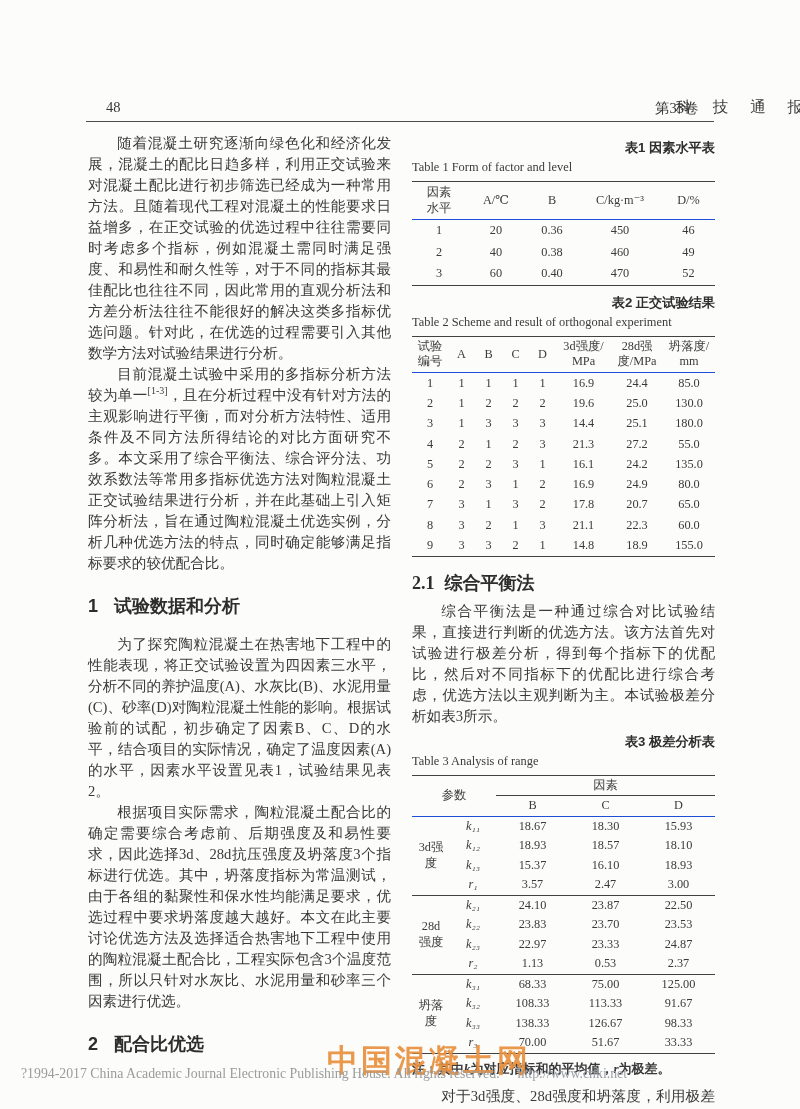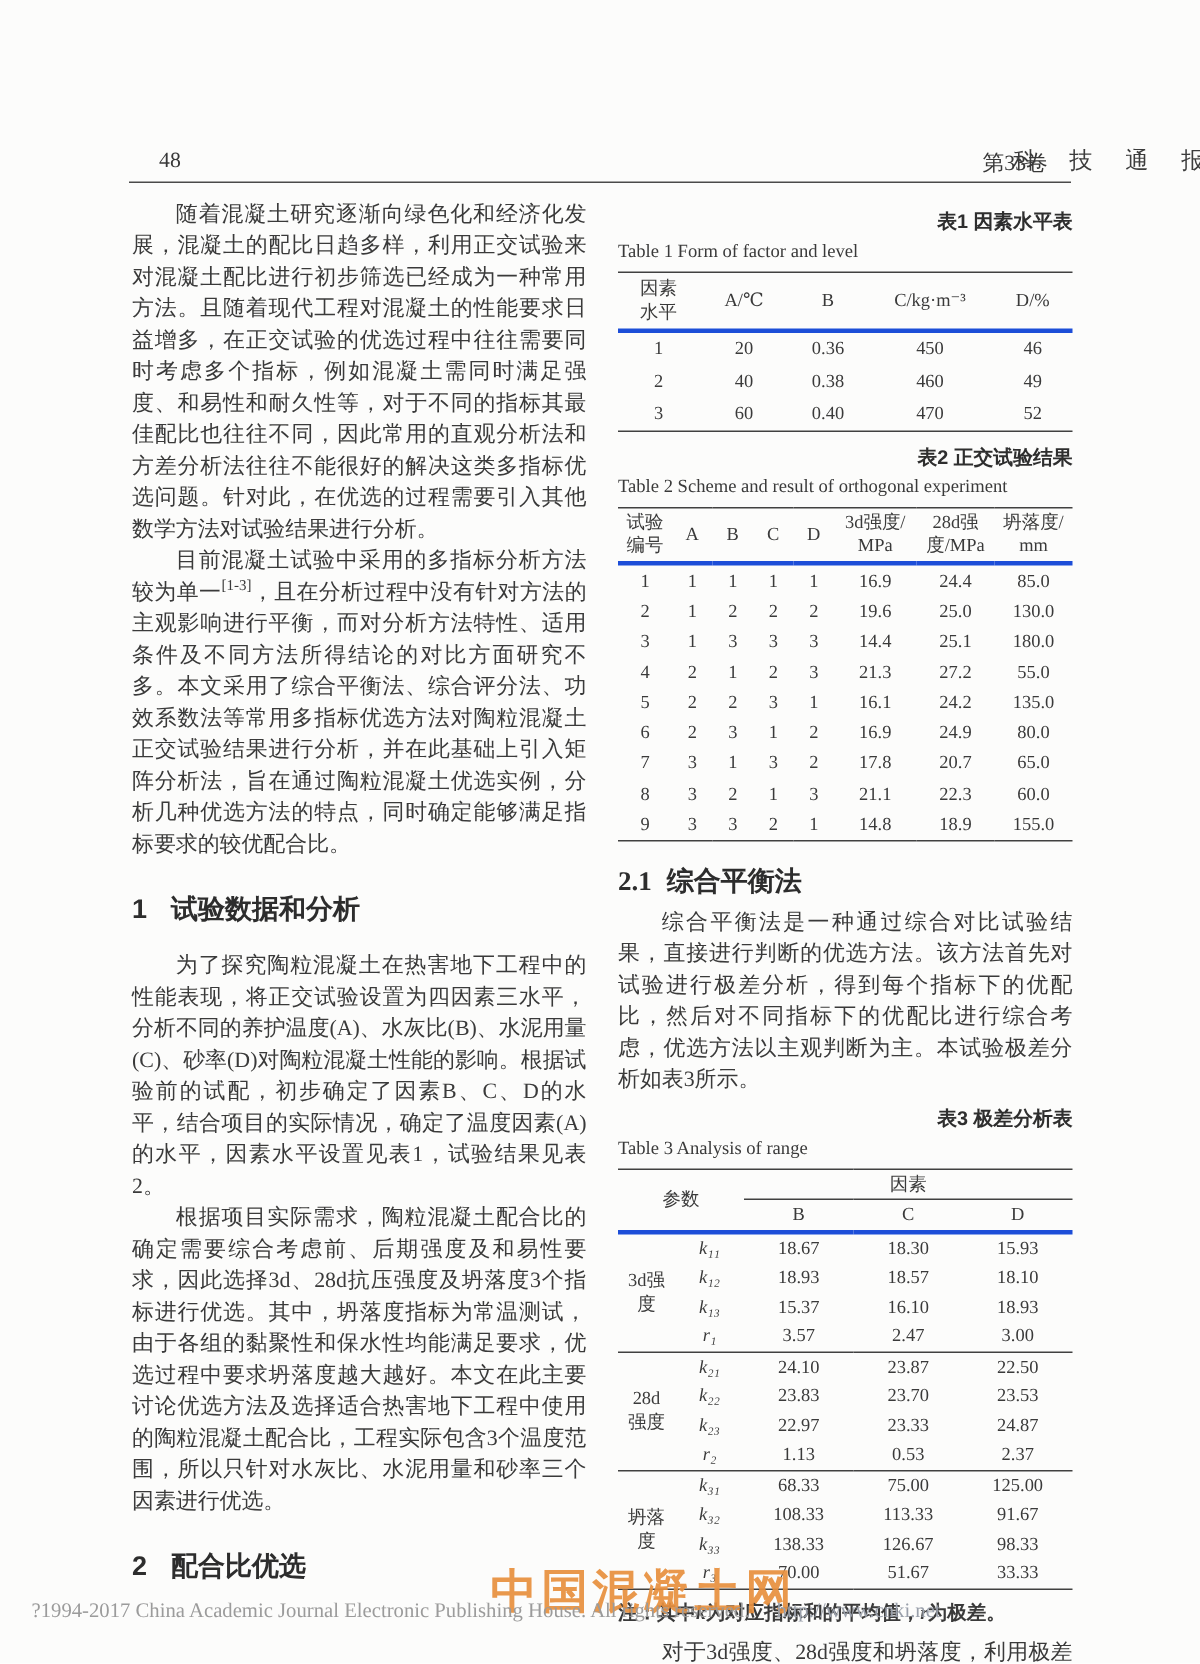--- a/index.html
+++ b/index.html
@@ -35,21 +35,21 @@
   .cap-zh { font-size:13.2px; font-weight:bold; text-align:right; margin:6px 0 3px 0;
             color:#2e2e2e; font-family:"Liberation Sans","DejaVu Sans",sans-serif; }
   .cap-en { font-size:12.4px; margin:0 0 6px 0; color:#3a3a3a; }
   table.tbl { width:100%; border-collapse:collapse; font-size:12.3px; color:#3a3a3a;
               border-top:1.5px solid #414141; border-bottom:1.5px solid #414141;
               margin-bottom:8px; }
   table.tbl th, table.tbl td {
     text-align:center; vertical-align:middle; font-weight:normal;
     padding:3px 1px; white-space:pre-line; line-height:15.5px;
   }
-  table.tbl thead { border-bottom:3px solid #1d4ed8; }
+  table.tbl thead { border-bottom:1px solid #1d4ed8; }
   table.tbl th.factor { border-bottom:0.8px solid #414141; }
   table.tbl tr.gsep { border-top:1px solid #414141; }
   td.ki, .it { font-style:italic; }
   #t2 td, #t2 th { padding:2.4px 1px; }
   #t3 td, #t3 th { padding:2px 1px; }
   .tbl-note { font-size:13px; color:#3a3a3a; margin:-2px 0 8px 0; text-align:left;font-weight:bold; }
   
   .wm { position:absolute; left:327px; top:1040px; font-size:31px; font-weight:bold;
         letter-spacing:3px; color:#e8903e; opacity:0.92;
         font-family:"Liberation Sans","DejaVu Sans",sans-serif; }

